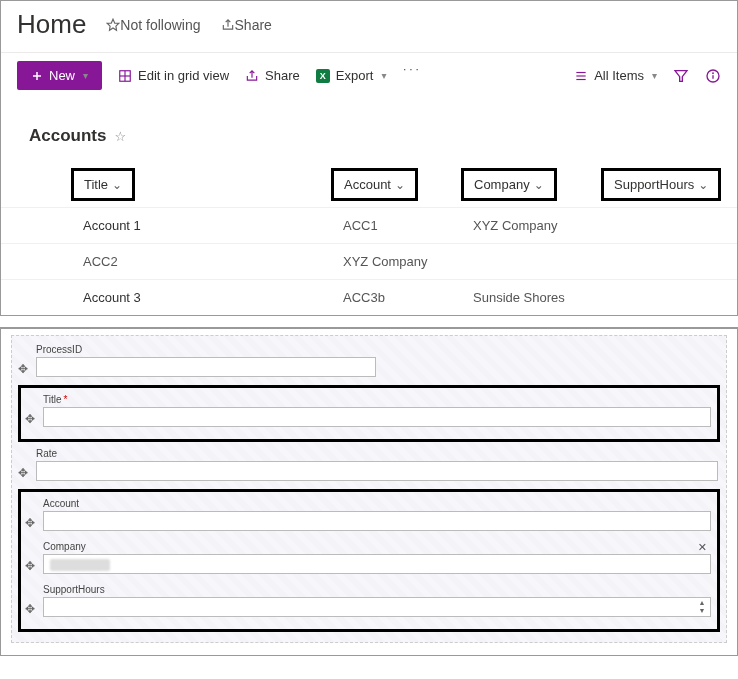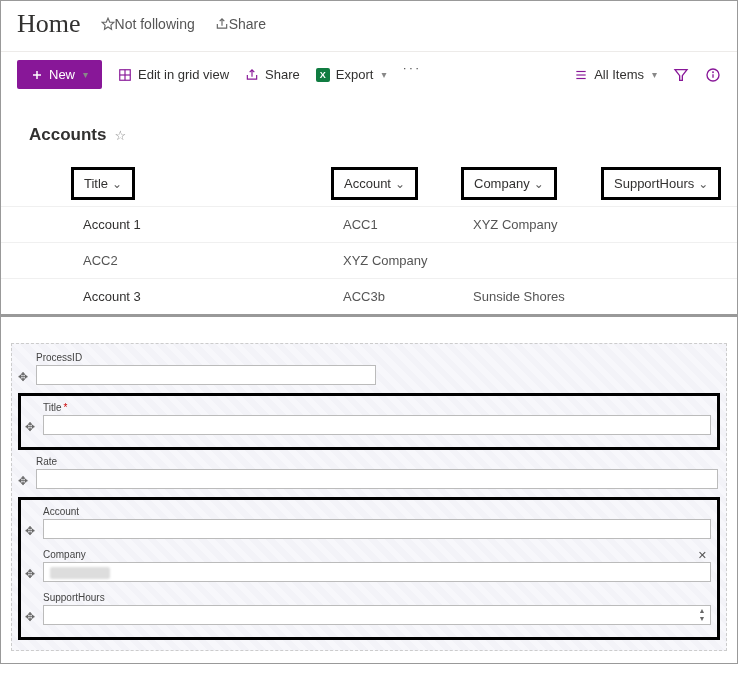--- a/index.html
+++ b/index.html
@@ -15,21 +15,20 @@
     
     .header {
       display: flex;
       align-items: center;
       padding: 8px 16px 12px 16px;
       gap: 20px;
     }
     .page-title {
       font-size: 26px;
       font-weight: 400;
-      font-family: Liberation Serif, serif;
     }
     .header-link {
       display: flex;
       align-items: center;
       font-size: 14px;
       color: #555;
       cursor: pointer;
     }
     
     
@@ -93,21 +92,21 @@
       align-items: center;
       gap: 4px;
       font-size: 13px;
       font-weight: 400;
     }
     .trow { border-top: 1px solid #f0f0f0; }
     .td { padding: 10px 0 10px 12px; font-size: 13px; color:#555;}
     .td.title-cell { color:#323130;}
     
     
-    .lower-outer { border:1px solid #999; border-top:2px solid #999; margin-top:0; padding:26px 10px 12px 10px; }
+    .lower-outer { border:1px solid #999; border-top:2px solid #999; margin-top:11px; padding:6px 10px 12px 10px; }
     .lower {
       background: repeating-linear-gradient(45deg,#f7f7fb,#f7f7fb 6px,#f3f3f8 6px,#f3f3f8 12px);
       border: 1px dashed #ccc;
       padding: 4px 6px 8px 6px;
     }
     .fld {
       position: relative;
       padding: 4px 2px 6px 18px;
     }
     .fld-label { font-size: 10px; color:#444; display:block; margin-bottom:2px; }

